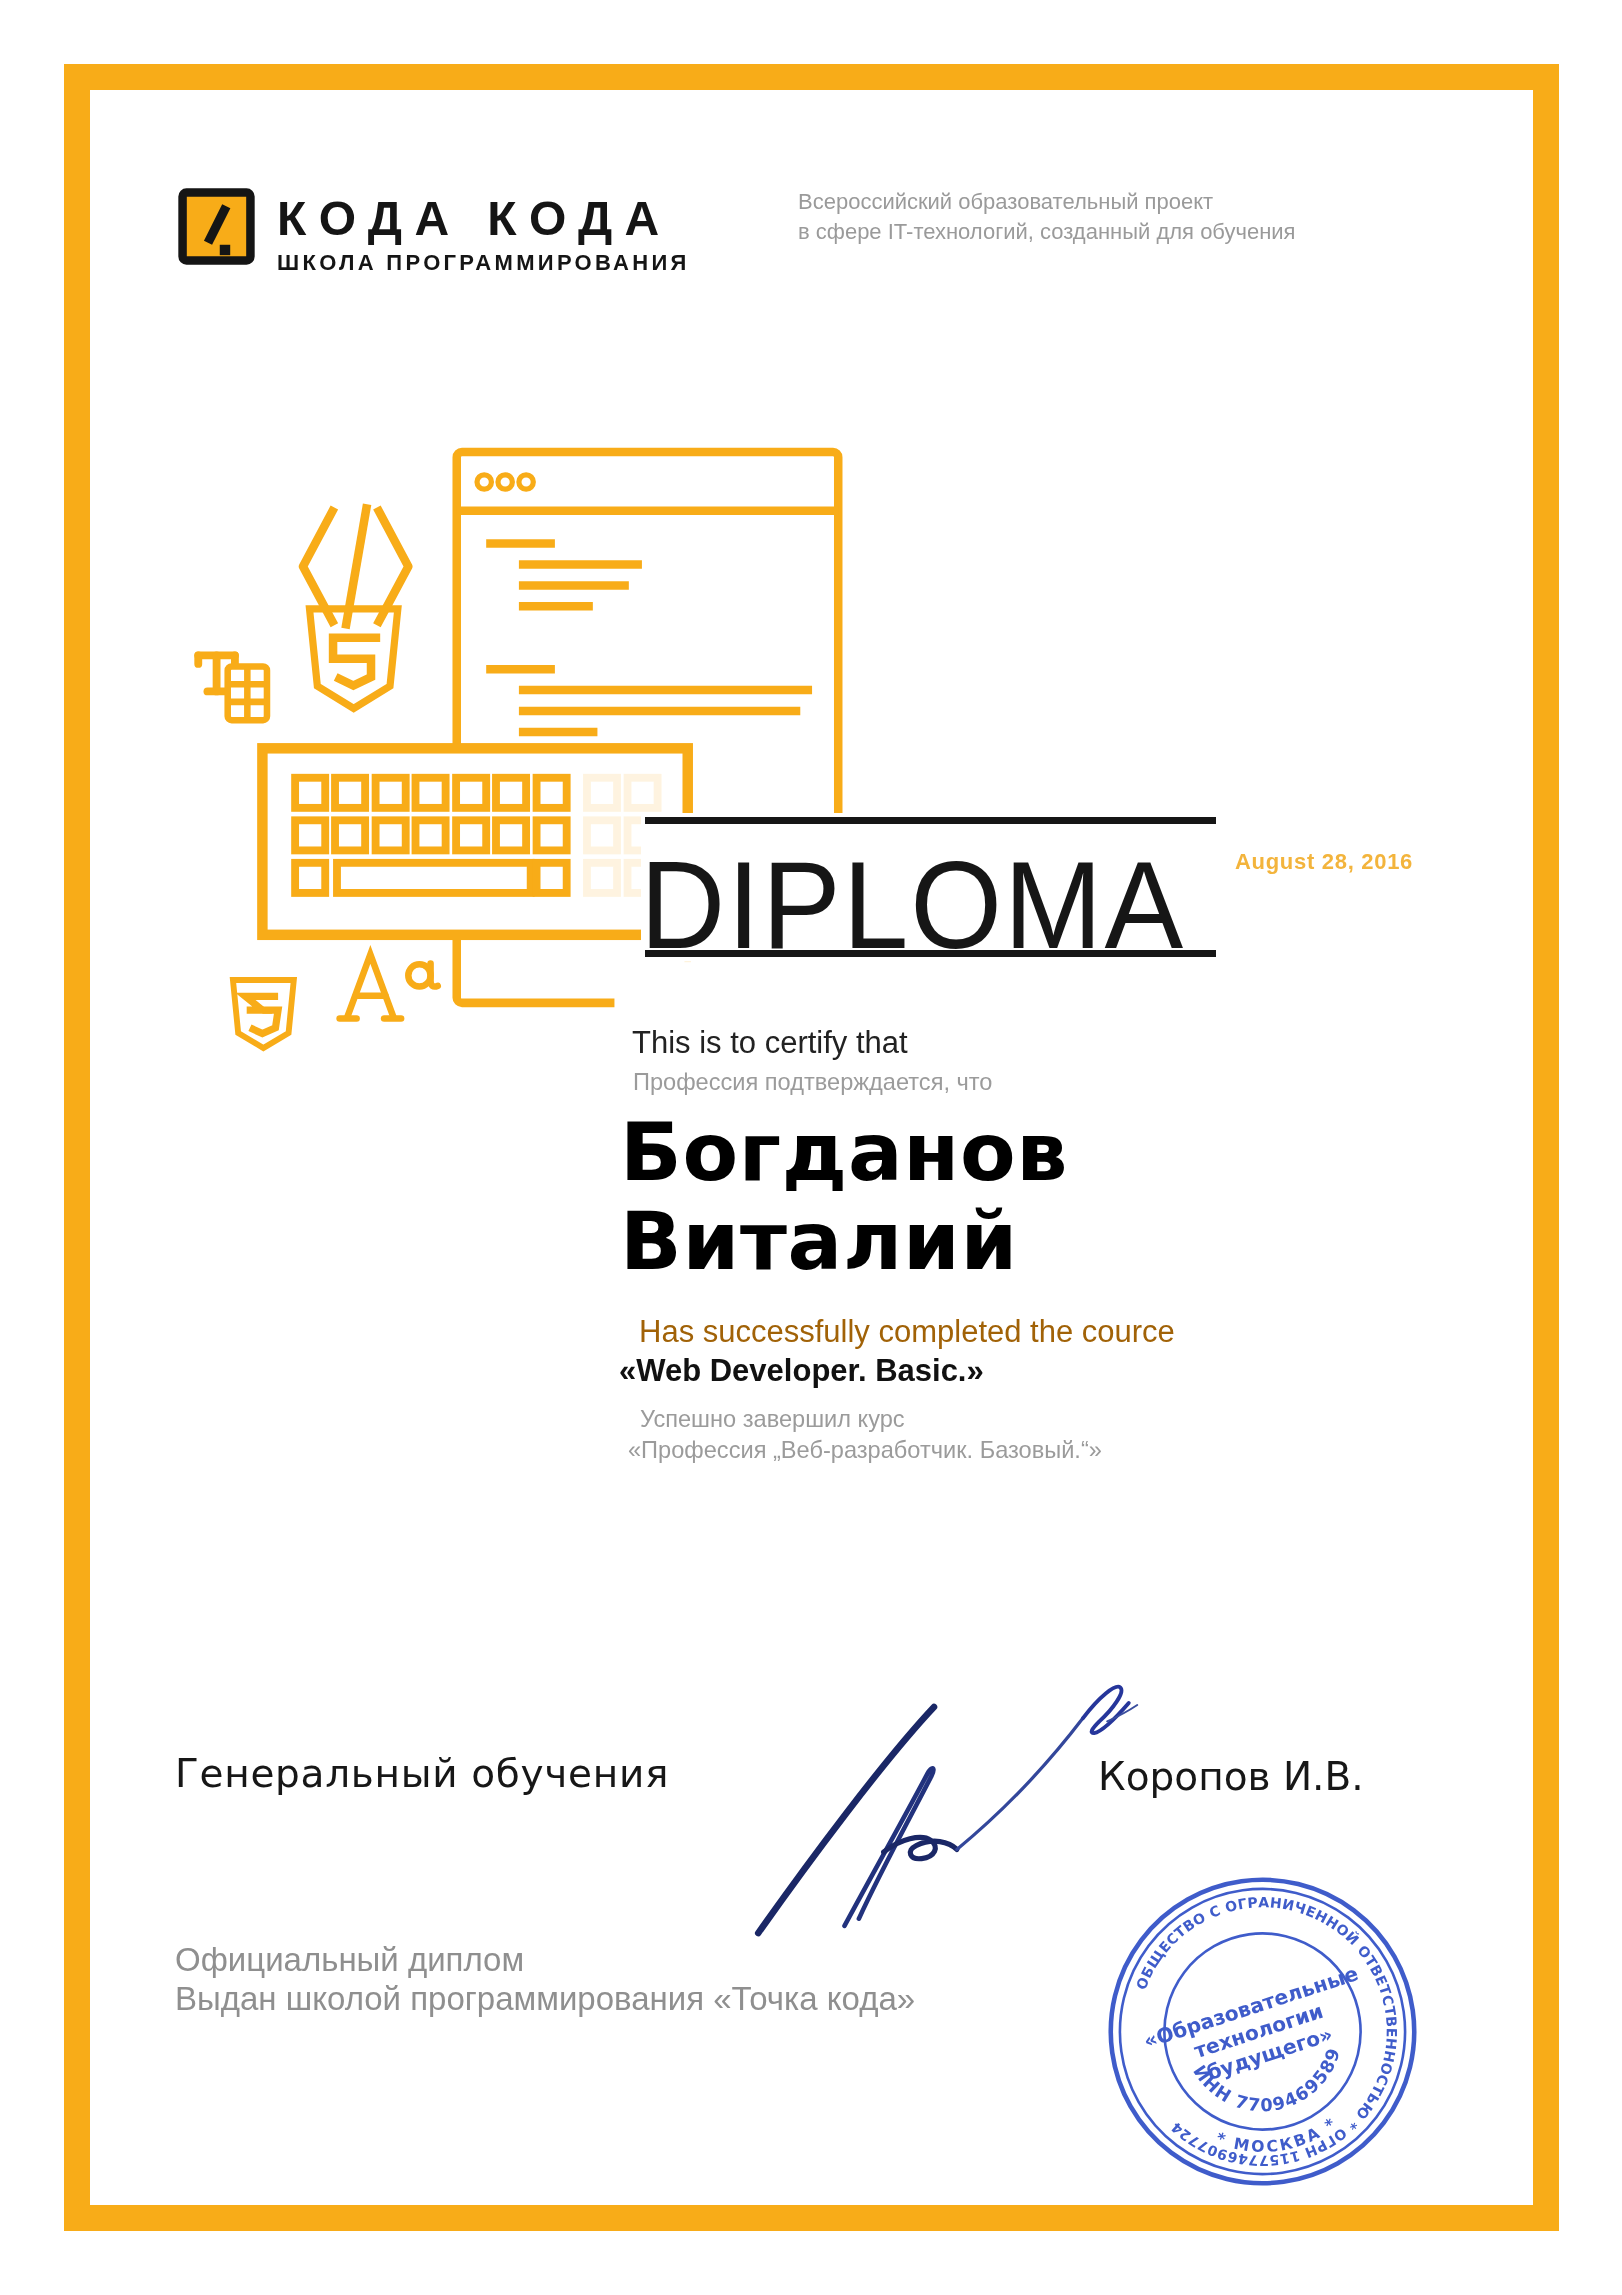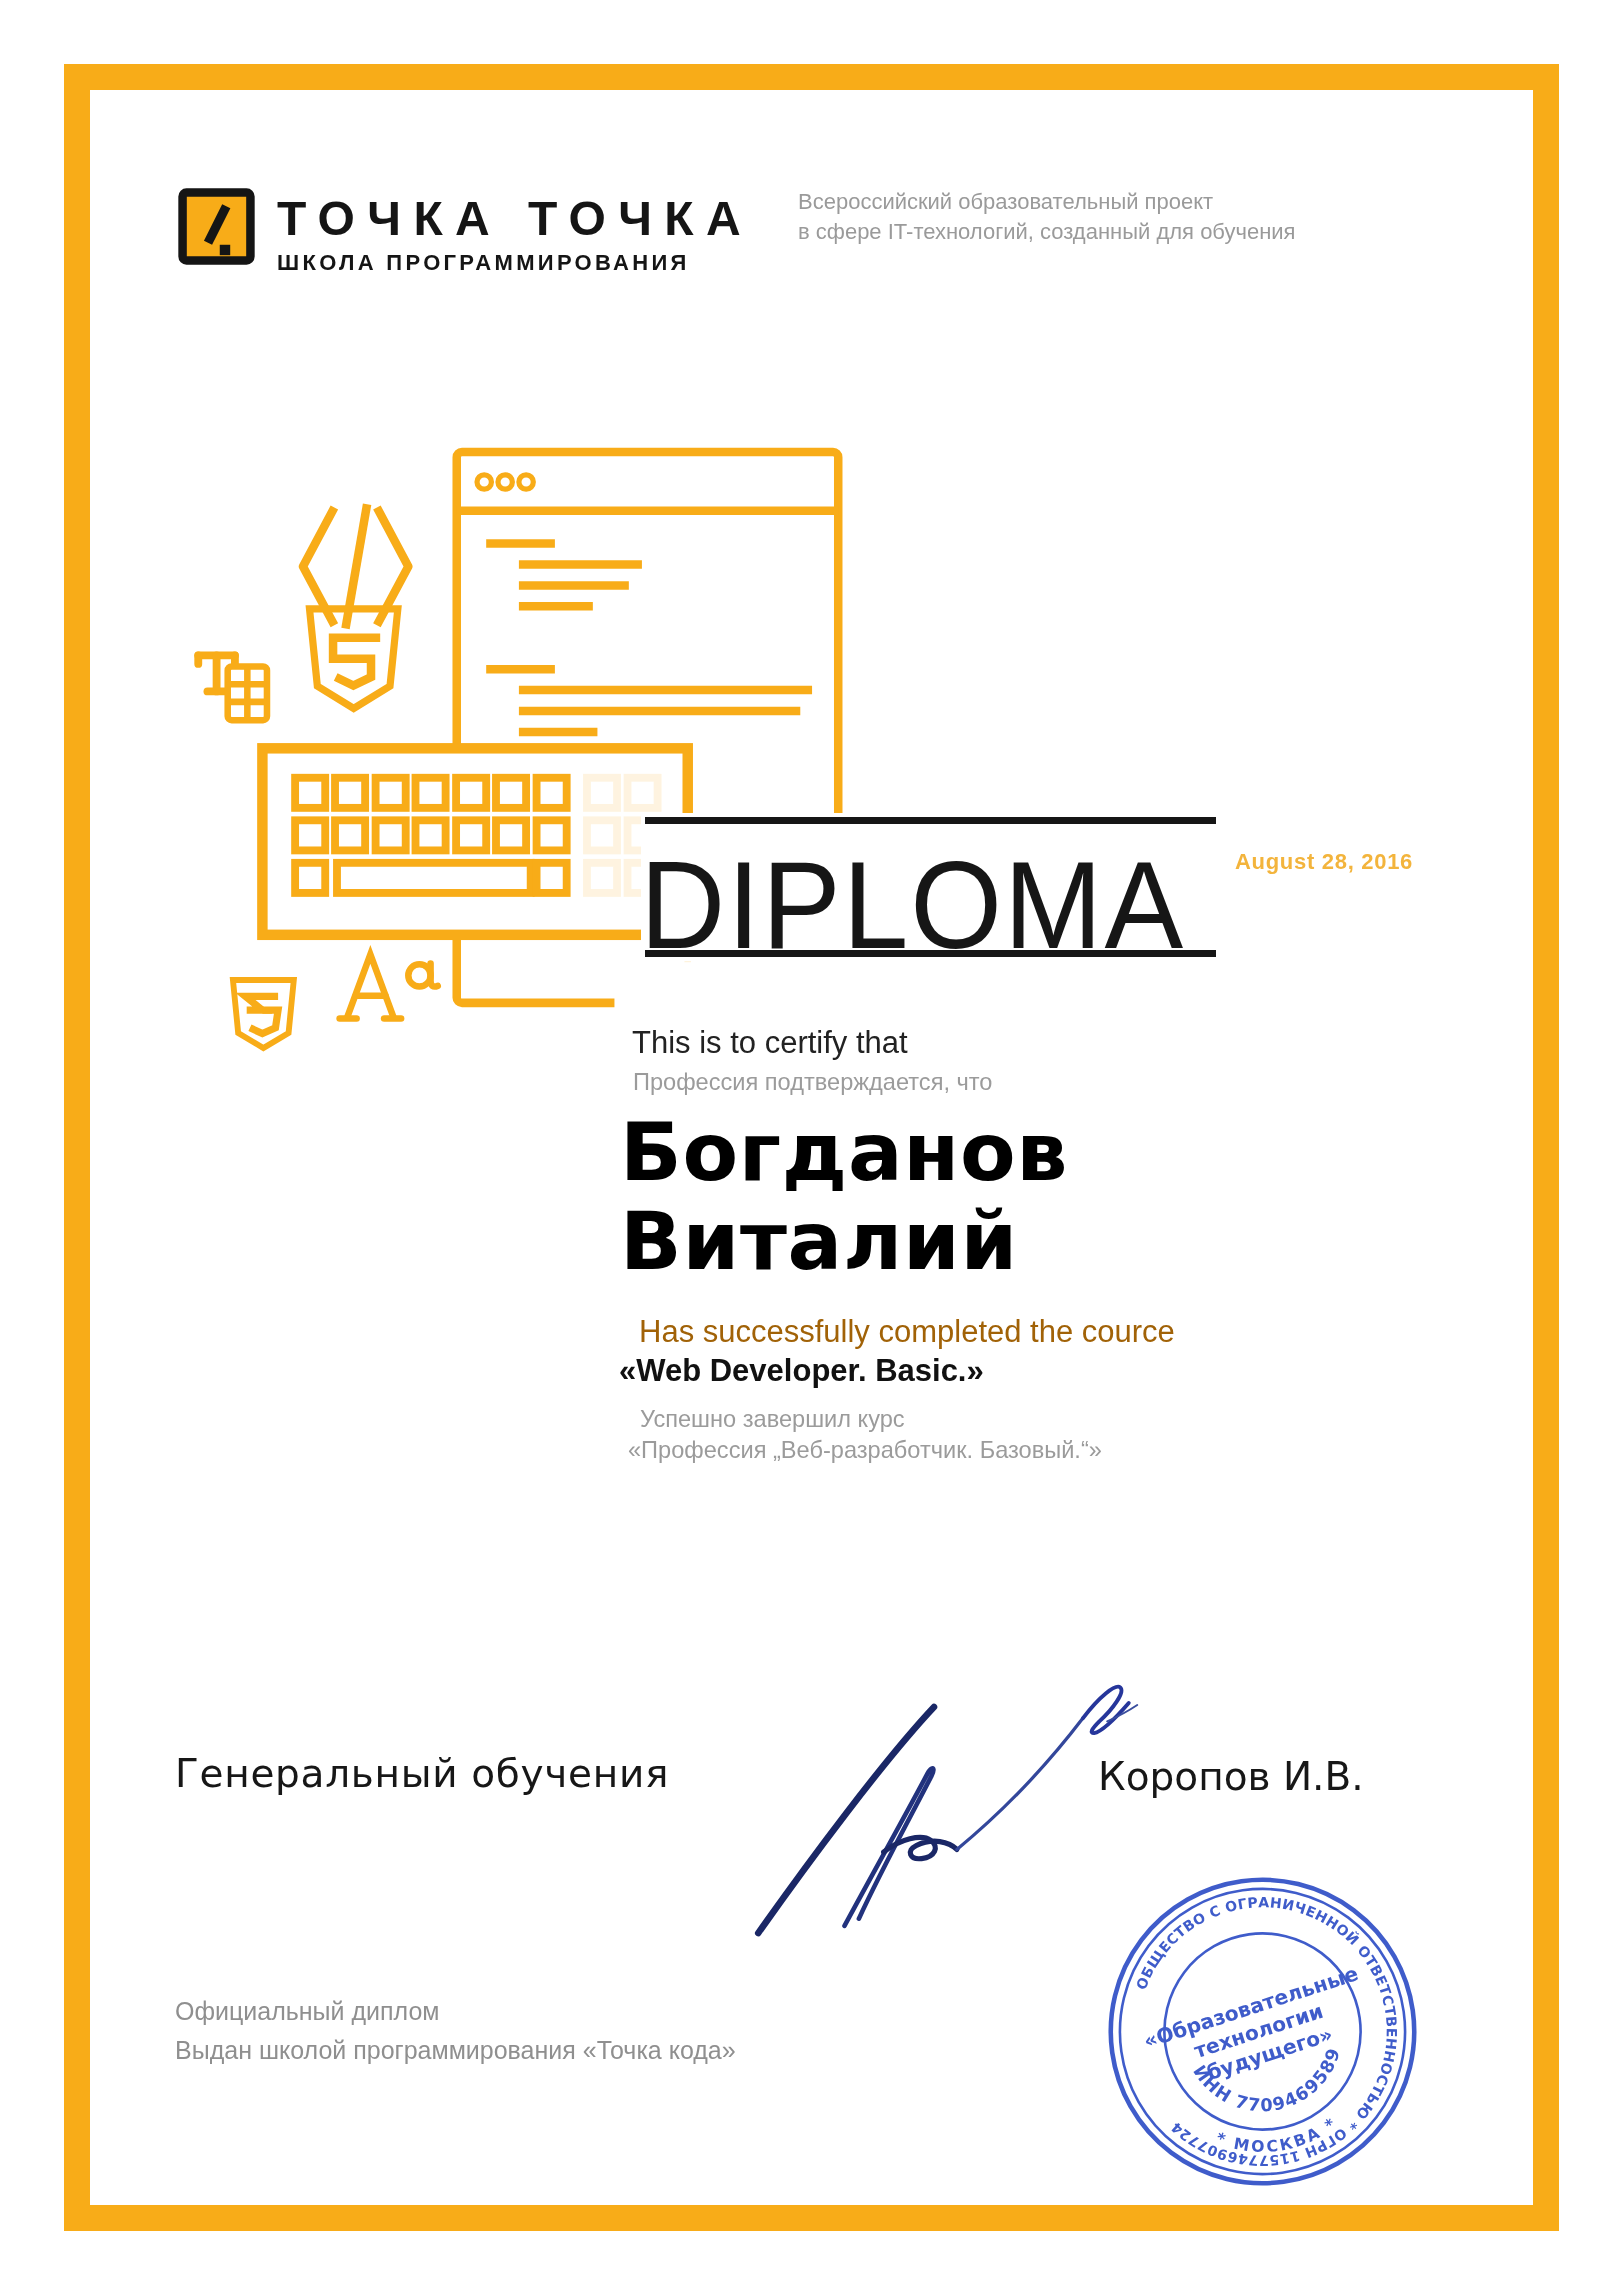--- a/index.html
+++ b/index.html
@@ -25,37 +25,37 @@
   .name{left:620px;top:1108px;font-family:"DejaVu Sans",sans-serif;font-weight:700;
         font-size:81px;line-height:89px;color:#000;letter-spacing:0.7px;}
   .course-en{left:639px;top:1314px;font-size:31px;color:#a16207;}
   .course-title{left:619px;top:1353px;font-size:31px;font-weight:700;color:#111;}
   .course-ru1{left:640px;top:1406px;font-size:23.6px;color:#9b9b9b;}
   .course-ru2{left:628px;top:1437px;font-size:23.6px;color:#9b9b9b;}
   
   .role{left:175px;top:1751px;font-family:"DejaVu Sans",sans-serif;font-size:39px;color:#171717;letter-spacing:0.7px;}
   .signer{left:1098px;top:1754px;font-family:"DejaVu Sans",sans-serif;font-size:39px;color:#171717;}
   
-  .footer{left:175px;top:1992px;font-size:25px;line-height:39px;color:#8f8f8f;}
+  .footer{left:175px;top:1940px;font-size:33px;line-height:39px;color:#8f8f8f;}
   svg text{font-family:"DejaVu Sans",sans-serif;}
 </style>
 </head>
 <body>
 
 <div class="page">
 
   <div class="abs frame"></div>
 
   <svg class="abs" style="left:178px;top:188px" width="77" height="77" viewBox="0 0 118 118">
     <rect x="7" y="7" width="104" height="104" rx="6" fill="#F8AC18" stroke="#151515" stroke-width="13"></rect>
     <line x1="74" y1="28" x2="46" y2="84" stroke="#151515" stroke-width="14"></line>
     <rect x="64" y="87" width="16" height="16" fill="#151515"></rect>
   </svg>
 
-  <div class="abs brand-title">ТОЧКА ТОЧКА</div>
+  <div class="abs brand-title">КОДА КОДА</div>
   <div class="abs brand-sub">ШКОЛА ПРОГРАММИРОВАНИЯ</div>
 
   <div class="abs intro">
     <div>Всероссийский образовательный проект</div>
     <div>в сфере IT-технологий, созданный для обучения</div>
   </div>
 
   <svg class="abs" style="left:164px;top:393px" width="753" height="674" viewBox="0 0 1150 1030" fill="none" stroke="#F8AC18" stroke-width="13">
 
     <g>

